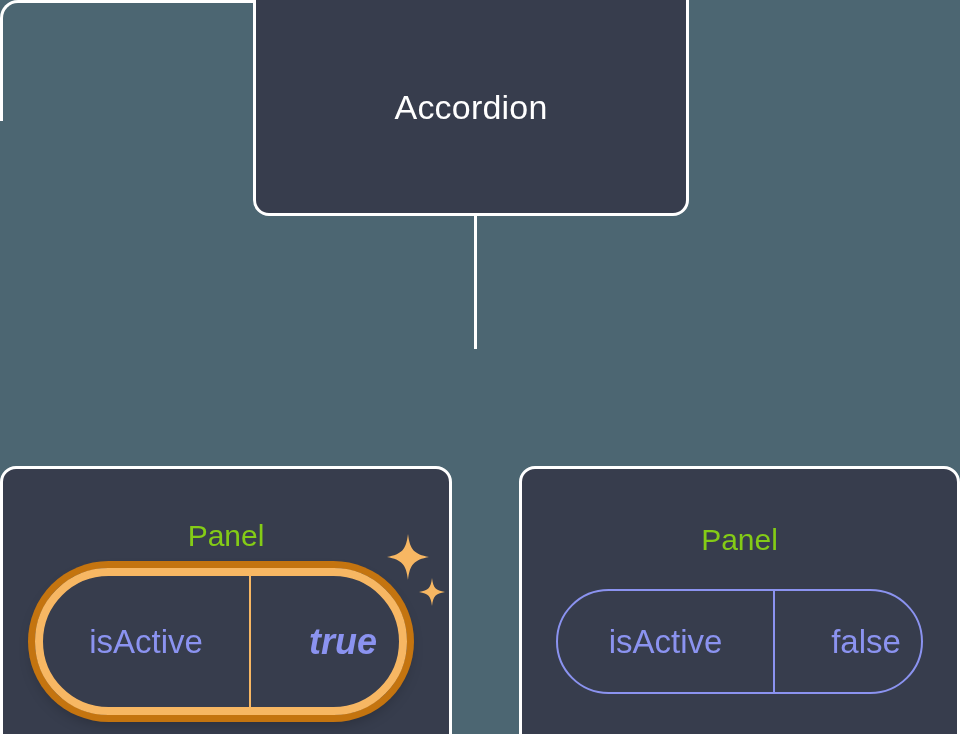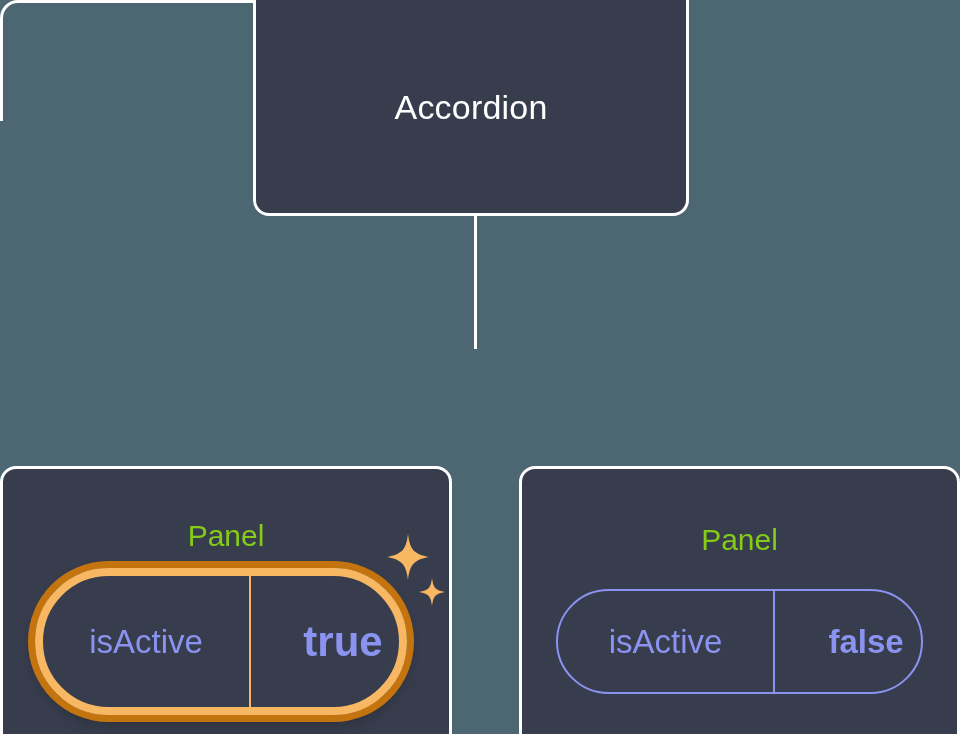--- a/index.html
+++ b/index.html
@@ -122,43 +122,44 @@
     box-shadow: 0 0 0 7px #c4740f, 0 7px 16px rgba(0,0,0,0.30);
   }
   .pill-active .pill-key {
     width: 208px;
     font-size: 33px;
     font-weight: 400;
     border-right: 2px solid #f7b763;
   }
   .pill-active .pill-val {
     flex: 1;
-    font-size: 42px;
+    font-size: 36px;
     font-weight: 700;
+    font-style: italic;
   }
 
   
   .pill-idle {
     left: 556px;
     top: 589px;
     width: 367px;
     height: 105px;
     border: 2px solid #8b93f0;
     border-radius: 999px;
   }
   .pill-idle .pill-key {
     width: 217px;
     font-size: 33px;
     font-weight: 400;
     border-right: 2px solid #8b93f0;
   }
   .pill-idle .pill-val {
     flex: 1;
     font-size: 33px;
-    font-weight: 700;
+    font-weight: 400;
   }
 
   
   .sparkles {
     position: absolute;
     left: 386px;
     top: 532px;
     width: 60px;
     height: 78px;
     pointer-events: none;

